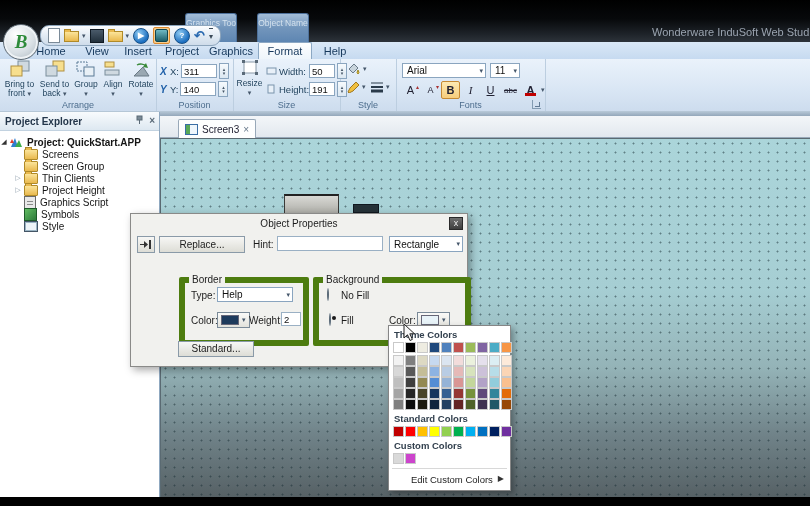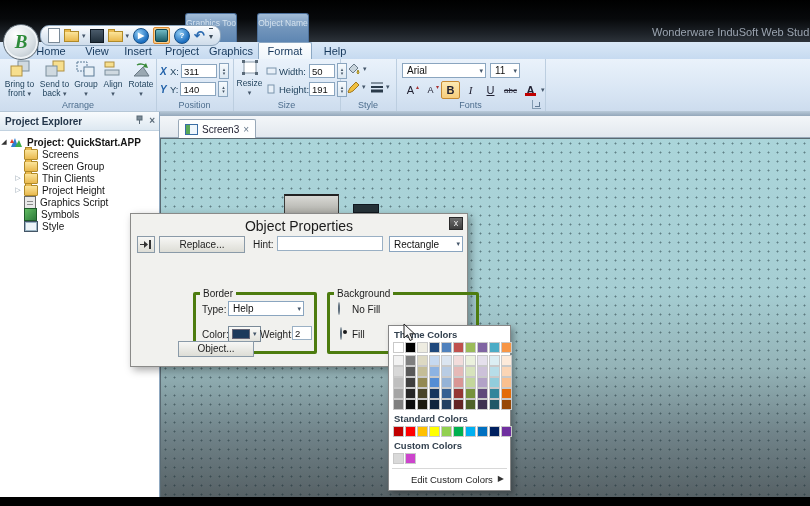--- a/index.html
+++ b/index.html
@@ -89,32 +89,32 @@
   .canvas{position:absolute;left:160px;top:138px;width:650px;height:359px;border-top:1px solid #5a6a72;border-left:1px solid #5a6a72;box-sizing:border-box;
     background-image:radial-gradient(circle,rgba(22,44,50,.5) .8px,rgba(0,0,0,0) 1.2px),
       linear-gradient(#abd5da 0%,#a6ced3 42%,#94b3b7 64%,#71848a 82%,#566165 100%);
     background-size:9px 9px,100% 100%}
   .obj-gray{position:absolute;left:123px;top:55px;width:53px;height:20px;
     background:linear-gradient(#d9d9d5,#a6a6a0);border:1px solid #3a3a38;border-top:2px solid #222}
   .obj-dark{position:absolute;left:192px;top:65px;width:24px;height:7px;background:#263238;border:1px solid #101820}
   
   .dialog{position:absolute;left:130px;top:213px;width:336px;height:152px;background:#f1f1ee;
     border:1px solid #8a8a88;box-shadow:3px 3px 8px rgba(0,0,0,.35);z-index:70;font-size:10px;color:#1c1c1c}
-  .dlg-title{position:absolute;top:4px;left:0;width:100%;text-align:center;font-size:14px}
+  .dlg-title{position:absolute;top:4px;left:0;width:100%;text-align:center;font-size:10px}
   .dlg-close{position:absolute;right:4px;top:3px;width:14px;height:13px;background:linear-gradient(#6e6e6e,#3e3e3e);
     border:1px solid #2a2a2a;color:#eee;font-size:9px;line-height:11px;text-align:center;box-sizing:border-box}
   .btn{background:linear-gradient(#f7f7f5,#dddDD6);border:1px solid #8a9aa8;font-size:10px;color:#1c1c1c;
     text-align:center;box-sizing:border-box}
   .pin-btn{position:absolute;left:6px;top:22px;width:18px;height:17px;display:flex;align-items:center;justify-content:center}
   .replace-btn{position:absolute;left:28px;top:22px;width:86px;height:17px;line-height:15px}
   .hint-label{position:absolute;left:122px;top:25px}
   .hint-input{position:absolute;left:146px;top:22px;width:106px;height:15px;border:1px solid #9ab0c4;background:#fff;
     font-size:10px;font-family:"Liberation Sans",sans-serif;box-sizing:border-box}
   .type-combo{position:absolute;left:258px;top:22px;width:74px;height:16px}
-  .fs{position:absolute;border:3px solid #4d7c0f;border-radius:2px;margin:14px;padding:0}
+  .fs{position:absolute;border:6px solid #4d7c0f;border-radius:2px;margin:0;padding:0}
   .fs legend{font-size:10px;padding:0 3px;margin-left:4px}
   .fs-border{left:48px;top:60px;width:118px;height:60px}
   .fs-bg{left:182px;top:60px;width:146px;height:60px}
   .abs{position:absolute}
   .color-btn{display:flex;align-items:center;gap:3px;background:linear-gradient(#fafaf8,#e2e2dc);
     border:1px solid #7a8a98;padding:2px 3px;box-sizing:border-box}
   .csw{width:16px;height:8px;border:1px solid #667}
   .radio{width:10px;height:10px;border-radius:50%;border:1px solid #5a6a78;background:#fff;position:relative;box-sizing:border-box}
   .radio.sel::after{content:"";position:absolute;left:2px;top:2px;width:4px;height:4px;border-radius:50%;background:#1a1a1a}
   .caption-btn{position:absolute;left:47px;top:127px;width:76px;height:16px;line-height:14px}
@@ -437,21 +437,21 @@
       <span class="abs" style="left:22px;top:5px">No Fill</span>
       <span class="radio sel abs" style="left:8px;top:29px"></span>
       <span class="abs" style="left:22px;top:30px">Fill</span>
       <span class="abs" style="left:70px;top:30px">Color:</span>
       <div class="color-btn abs" style="left:98px;top:27px">
         <span class="csw" id="fillColorSwatch" style="background: rgb(232, 243, 248);"></span>
         <span class="dd">▾</span>
       </div>
     </fieldset>
 
-    <div class="btn caption-btn">Object...</div>
+    <div class="btn caption-btn">Standard...</div>
   </div>
 
   <div class="popup">
     <div class="pp-header">Theme Colors</div>
     <div class="srow" id="themeRow">
         <span class="swatch" style="background: rgb(255, 255, 255);"></span>
         <span class="swatch" style="background: rgb(0, 0, 0);"></span>
         <span class="swatch" style="background: rgb(238, 236, 225);"></span>
         <span class="swatch" style="background: rgb(31, 73, 125);"></span>
         <span class="swatch" style="background: rgb(79, 129, 189);"></span>

